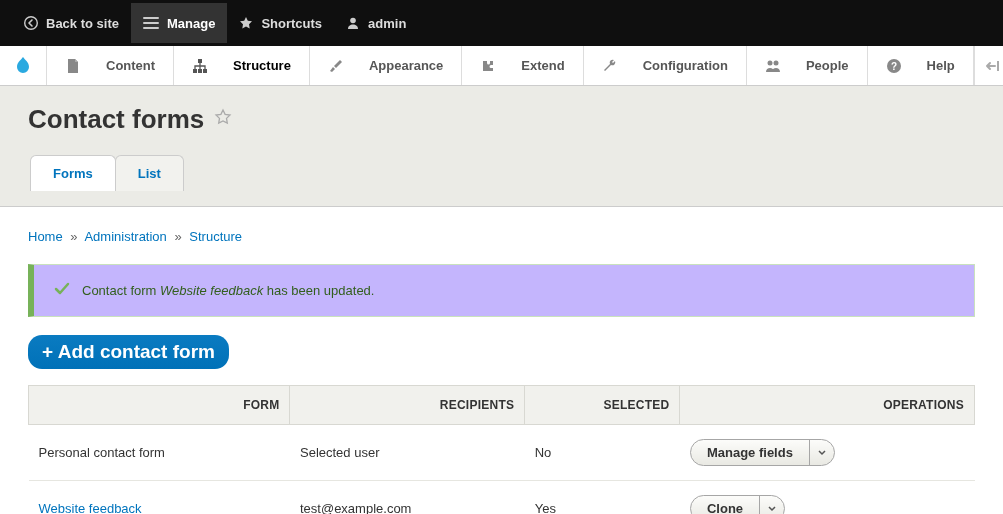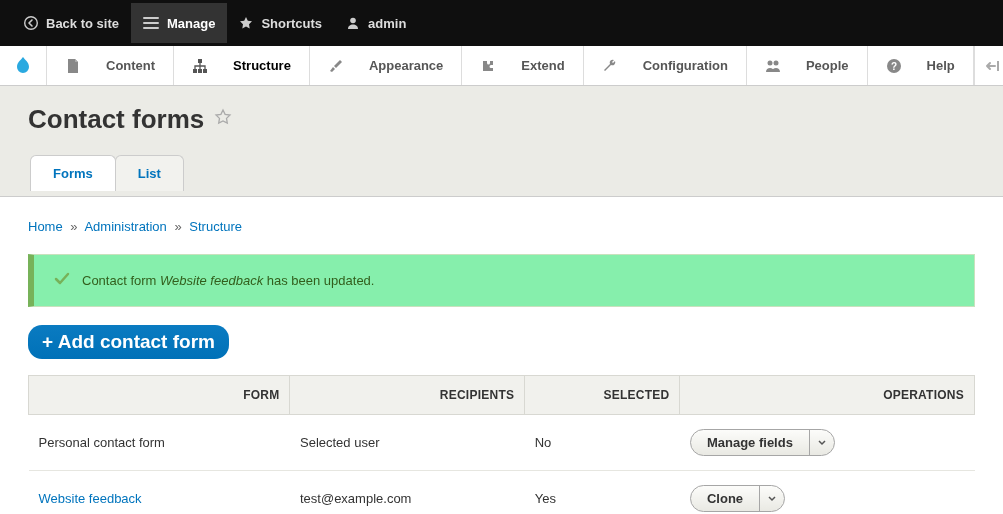--- a/index.html
+++ b/index.html
@@ -5,32 +5,32 @@
 * { margin: 0; padding: 0; box-sizing: border-box; }
 body { font-family: "Lucida Grande", "Lucida Sans Unicode", Verdana, sans-serif; font-size: 13px; background: #fff; width: 1003px; }
 .toolbar { background: #0f0f0f; color: #fff; height: 46px; display: flex; align-items: center; padding: 0 12px; }
 .toolbar-item { display: flex; align-items: center; gap: 8px; padding: 0 12px; height: 40px; cursor: pointer; color: #ddd; font-weight: bold; font-size: 13px; }
 .toolbar-item.manage { background: #333; color: #fff; }
 .admin-menu { background: #fff; border-bottom: 1px solid #ccc; display: flex; height: 40px; }
 .admin-menu-item { display: flex; align-items: center; gap: 25px; padding: 0 18px; border-right: 1px solid #ddd; cursor: pointer; color: #565656; font-weight: bold; font-size: 13px; }
 .admin-menu-item.first { padding: 0 12px; }
 .admin-menu-item.active { background: #fff; color: #000; }
 .admin-menu-item.collapse { margin-left: auto; border-left: 1px solid #ddd; border-right: none; padding: 0 10px; }
-.page { background: #ebebe6; padding: 18px 28px 6px; }
+.page { background: #ebebe6; padding: 18px 28px 16px; }
 .page-title-wrap { display: flex; align-items: center; gap: 10px; margin-bottom: 20px; }
 .page-title { font-size: 26px; font-weight: bold; color: #333; }
 .star-outline { color: #999; cursor: pointer; font-size: 18px; }
 .tabs { display: flex; gap: 0; margin-left: 2px; }
 .tab { padding: 10px 22px; border: 1px solid #ccc; border-bottom: none; background: #f2f2ee; border-top-left-radius: 6px; border-top-right-radius: 6px; color: #0074bd; font-weight: bold; cursor: pointer; margin-right: -1px; }
 .tab.active { background: #fff; position: relative; z-index: 2; }
 .content { background: #fff; padding: 22px 28px; border-top: 1px solid #ccc; position: relative; top: -1px; }
 .breadcrumbs { margin-bottom: 20px; color: #333; }
 .breadcrumbs a { color: #0074bd; text-decoration: none; }
 .breadcrumbs .sep { margin: 0 4px; color: #666; }
-.message { border: 1px solid #c9e1bd; border-left: 6px solid #77b259; background: #86efac; padding: 16px 20px; margin-bottom: 18px; color: #325e1c; display: flex; align-items: center; gap: 12px; }
+.message { border: 1px solid #c9e1bd; border-left: 6px solid #77b259; background: #c4b5fd; padding: 16px 20px; margin-bottom: 18px; color: #325e1c; display: flex; align-items: center; gap: 12px; }
 .message em { font-style: italic; }
 .check-icon { color: #77b259; font-weight: bold; flex-shrink: 0; }
 .add-button { display: inline-block; background: #0071b8; background: linear-gradient(#0a7bc1, #0071b8); color: #fff; font-weight: bold; padding: 6px 14px; border-radius: 14px; border: none; cursor: pointer; font-size: 19px; margin-bottom: 16px; }
 table { width: 100%; border-collapse: collapse; }
 thead th { text-align: right; padding: 12px 10px; background: #f1f1ed; border: 1px solid #d8d8d2; font-size: 12px; font-weight: bold; color: #333; text-transform: uppercase; letter-spacing: 0.02em; }
 tbody td { padding: 14px 10px; border-bottom: 1px solid #e6e6e0; color: #333; vertical-align: middle; }
 .link { color: #0074bd; text-decoration: none; cursor: pointer; }
 .dropbutton { display: inline-flex; border: 1px solid #a6a6a6; border-radius: 14px; overflow: hidden; background: linear-gradient(#fcfcfa, #e9e9e3); }
 .dropbutton-main { padding: 5px 16px; cursor: pointer; font-weight: bold; color: #333; font-size: 13px; }
 .dropbutton-toggle { border-left: 1px solid #a6a6a6; padding: 5px 8px; cursor: pointer; display: flex; align-items: center; }

